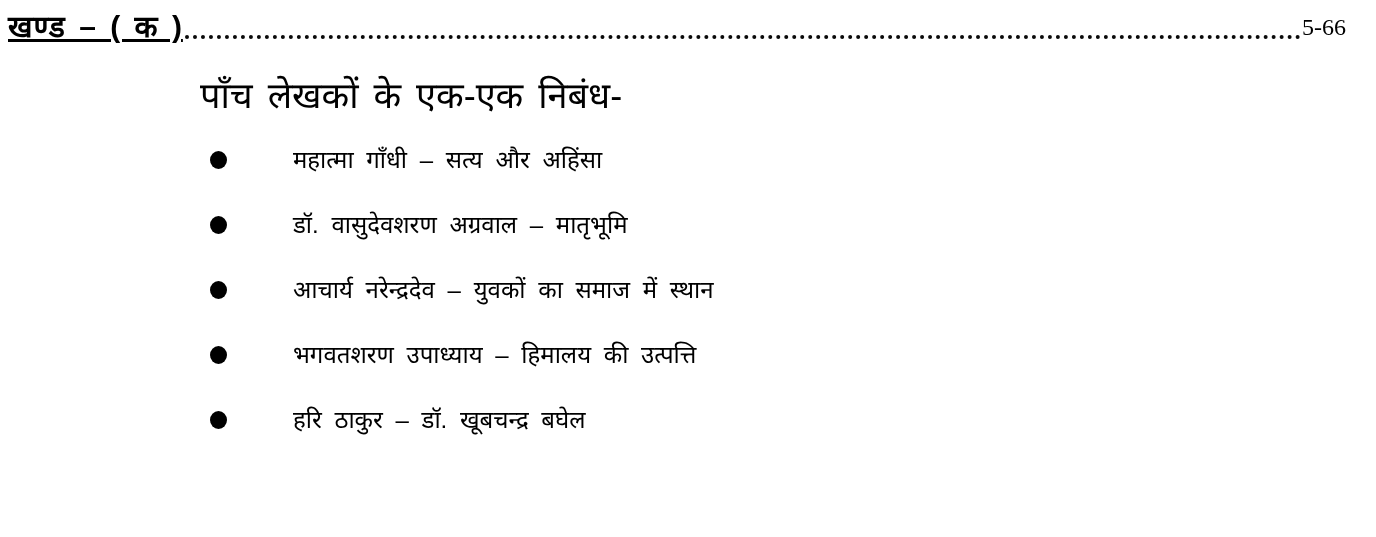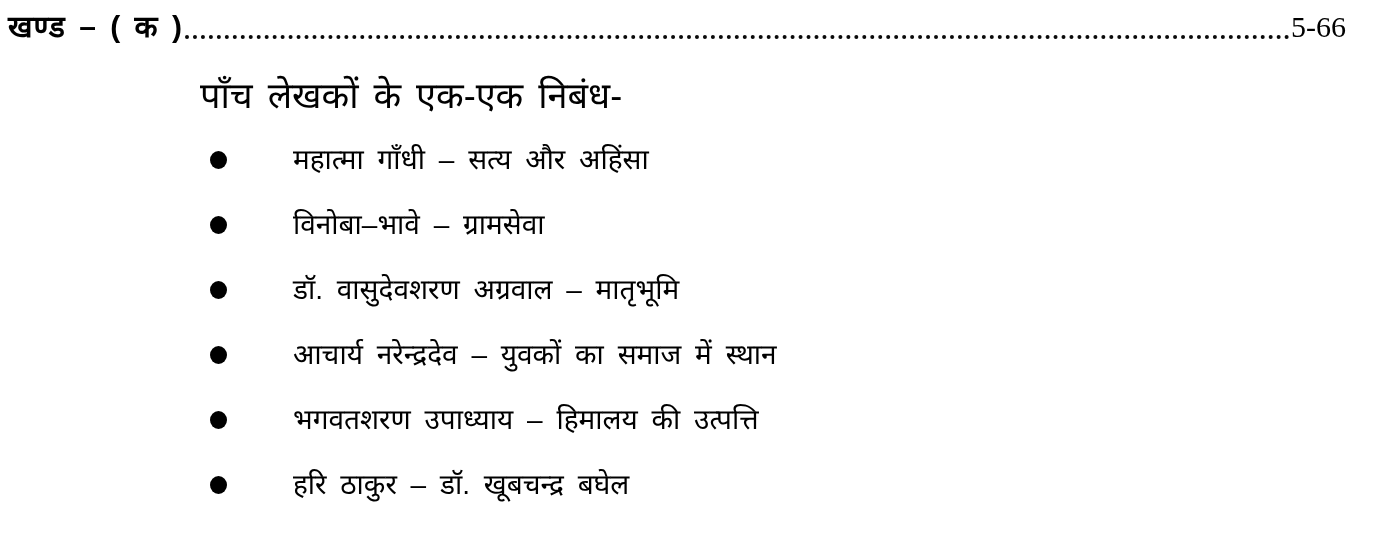--- a/index.html
+++ b/index.html
@@ -25,30 +25,31 @@
     align-items: flex-end;
     margin-bottom: 32px;
   }
   .section-title {
     font-size: 30px;
     font-weight: bold;
     line-height: 38px;
     white-space: nowrap;
     letter-spacing: 1px;
     word-spacing: 4px;
+    text-decoration: underline;
   }
   .dot-leader {
     flex: 1 1 auto;
     border-bottom: 4px dotted #0a0a0a;
     margin: 0 1px 7px 2px;
     height: 0;
   }
   .page-range {
     font-family: "Liberation Serif", serif;
-    font-size: 30px;
+    font-size: 24px;
     line-height: 38px;
     white-space: nowrap;
   }
   .content {
     margin-left: 192px;
   }
   .subtitle {
     font-size: 36px;
     line-height: 36px;
     margin-bottom: 28px;
@@ -68,21 +69,21 @@
   .bullet-dot {
     flex: 0 0 auto;
     width: 17px;
     height: 18px;
     border-radius: 50%;
     background: #000000;
     margin-left: 10px;
     margin-right: 66px;
   }
   .essay-text {
-    font-size: 28px;
+    font-size: 24px;
     line-height: 36px;
     word-spacing: 6px;
     white-space: nowrap;
   }
 </style>
 </head>
 <body>
 
 <div class="page">
 
@@ -94,24 +95,20 @@
 
   <div class="content">
     <div class="subtitle">पाँच लेखकों के एक-एक निबंध-</div>
 
     <ul class="essay-list">
   <li class="essay-item">
     <span class="bullet-dot"></span>
     <span class="essay-text">महात्मा गाँधी – सत्य और अहिंसा</span>
   </li>
 
-  <li class="essay-item">
-    <span class="bullet-dot"></span>
-    <span class="essay-text">विनोबा–भावे – ग्रामसेवा</span>
-  </li>
 
   <li class="essay-item">
     <span class="bullet-dot"></span>
     <span class="essay-text">डॉ. वासुदेवशरण अग्रवाल – मातृभूमि</span>
   </li>
 
   <li class="essay-item">
     <span class="bullet-dot"></span>
     <span class="essay-text">आचार्य नरेन्द्रदेव – युवकों का समाज में स्थान</span>
   </li>

